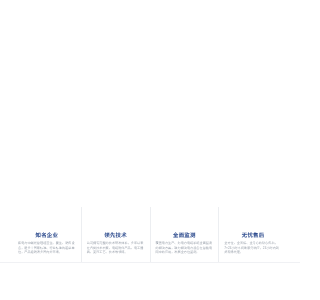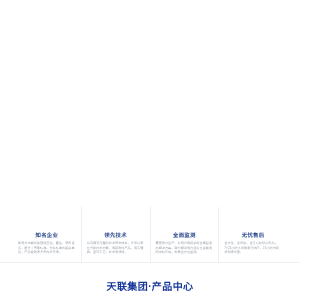--- a/index.html
+++ b/index.html
@@ -132,17 +132,14 @@
 
     <div class="feature-col">
       <span class="feature-title">无忧售后</span>
       <span class="feature-desc">全方位、全天候、全身心的贴心售后，7×24小时不间断服务响应，24小时内到货现场处理。</span>
     </div>
 
   </div>
 
   <div class="divider"></div>
 
-  <div class="section-band">
-    <h2 class="section-title">天联集团·产品中心</h2>
-  </div>
 
 </div>
 
 </body></html>

